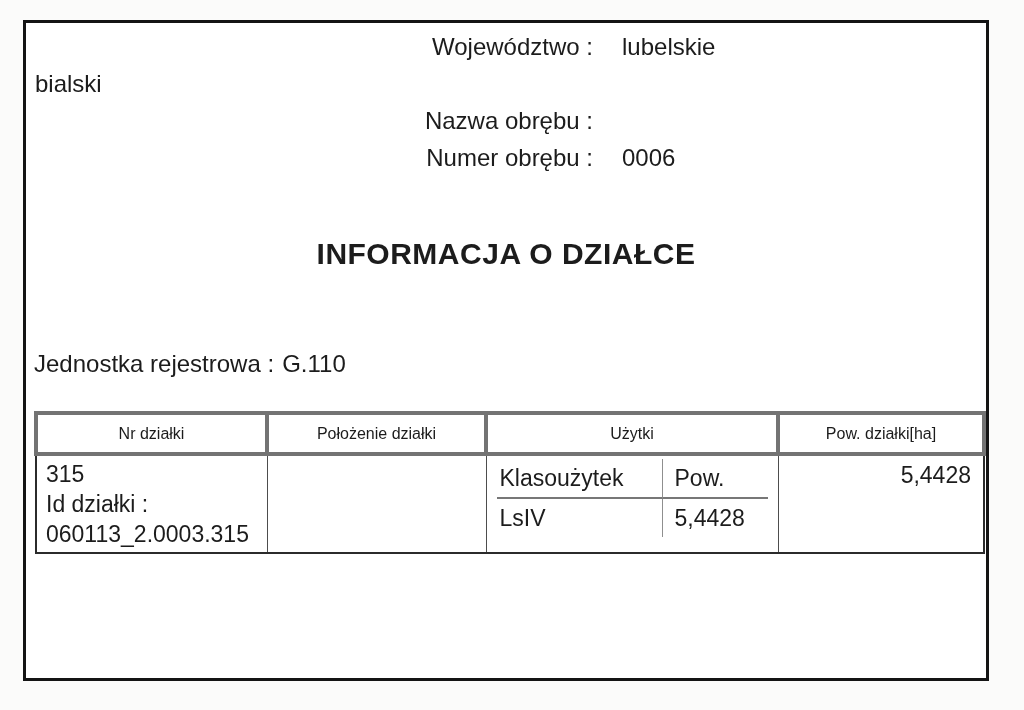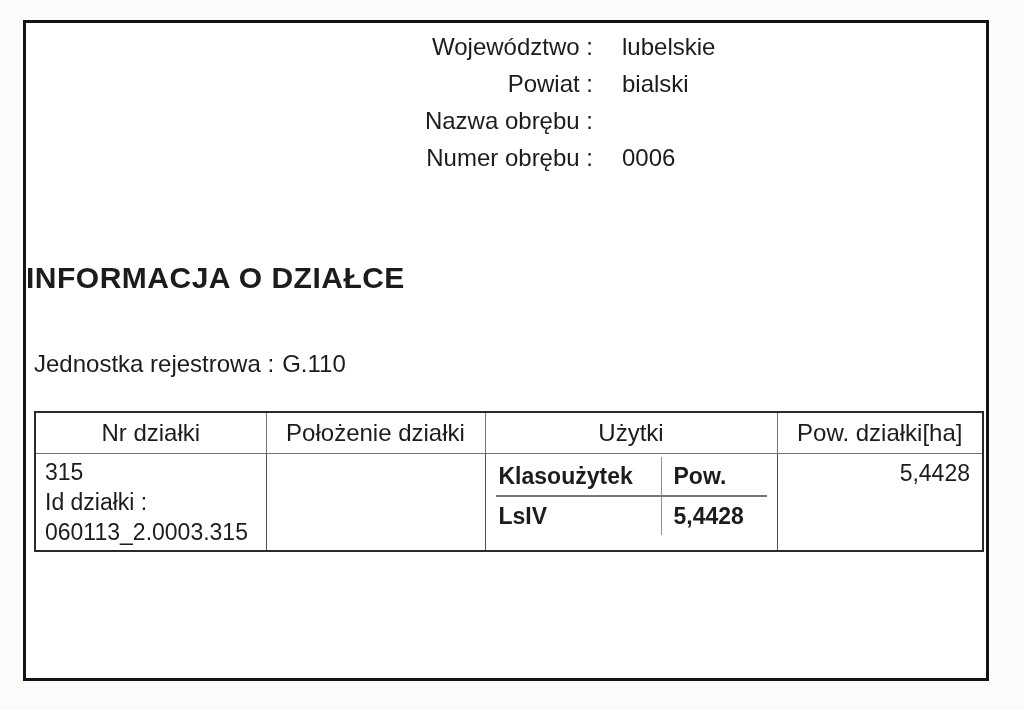--- a/index.html
+++ b/index.html
@@ -8,56 +8,55 @@
 
   .doc-frame { position:absolute; left:23px; top:20px; width:966px; height:661px;
                border:3px solid #141414; background:#ffffff; }
 
   
   .header-info { position:absolute; top:5px; left:0; right:0; }
   .hrow { display:flex; font-size:24px; line-height:37px;gap:20px; }
   .hlabel { flex:0 0 567px; text-align:right; white-space:pre; }
   .hvalue { padding-left:9px; white-space:pre; }
 
-  .page-title { position:absolute; top:238px; left:0; right:0; text-align:left;
+  .page-title { position:absolute; top:214px; left:0; right:0; text-align:center;
                 font-size:30px; font-weight:bold; letter-spacing:0.5px; }
 
   .registry { position:absolute; top:327px; left:8px; font-size:24px; }
   .registry .hvalue { padding-left:8px; }
 
   
   .table-wrap { position:absolute; top:388px; left:8px; }
   table.parcel-table { width:948px; border-collapse:collapse; table-layout:fixed;
                        border:2px solid #2b2b2b; }
-  .parcel-table th { height:41px; border:1px solid #737373; font-weight:400;
-                     font-size:24px; text-align:center; vertical-align:middle; }
+  .parcel-table th { height:41px; border:4px solid #737373; font-weight:400;
+                     font-size:16px; text-align:center; vertical-align:middle; }
   .parcel-table td { height:76px; border:1px solid #4d4d4d; vertical-align:top;
                      font-size:23px; }
   td.cell-parcel { padding:3px 9px; line-height:30px; }
   td.cell-area   { text-align:right; padding:6px 12px; }
 
   
-  .subtable { display:grid; grid-template-columns:166px 1fr; margin:3px 10px 5px 10px;font-weight:bold; }
+  .subtable { display:grid; grid-template-columns:166px 1fr; margin:3px 10px 5px 10px; }
   .sub-cell { padding:4px 3px; line-height:30px; font-size:23px; }
   .sub-h1, .sub-h2 { border-bottom:2px solid #777; }
   .sub-h1, .sub-v1 { border-right:1px solid #8f8f8f; }
   .sub-h2, .sub-v2 { padding-left:12px; }
 </style>
 </head>
 <body>
 
 <div class="doc-frame">
 
   <div class="header-info">
     <div class="hrow">
       <span class="hlabel">Województwo :</span>
       <span class="hvalue">lubelskie</span>
     </div>
     <div class="hrow">
-      <span class="hlabel">Powiat :</span>
       <span class="hvalue">bialski</span>
     </div>
     <div class="hrow">
       <span class="hlabel">Nazwa obrębu :</span>
     </div>
     <div class="hrow">
       <span class="hlabel">Numer obrębu :</span>
       <span class="hvalue">0006</span>
     </div>
   </div>

